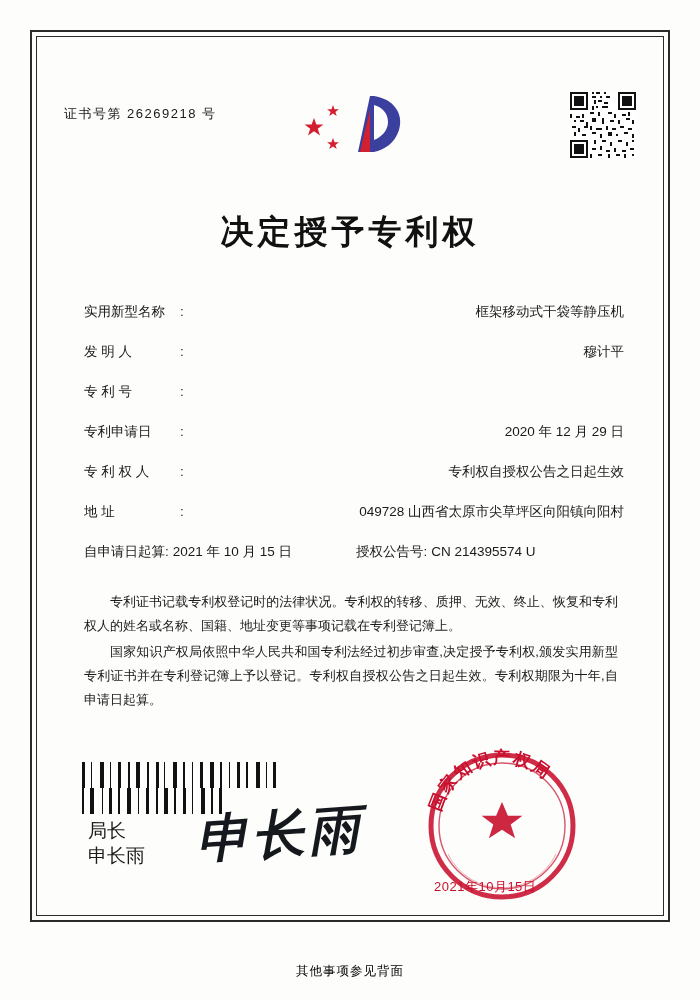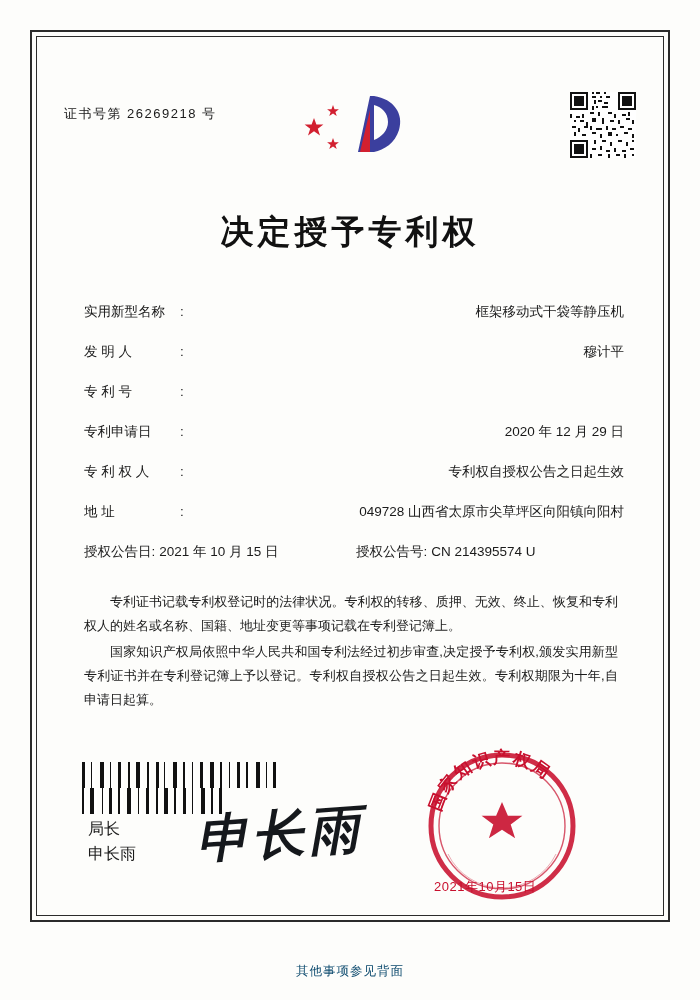--- a/index.html
+++ b/index.html
@@ -168,24 +168,23 @@
     background: #111;
     height: 100%;
     vertical-align: top;
   }
 
   
   .sig-labels {
     position: absolute;
     left: 88px;
     top: 818px;
-    font-size: 16px;
+    font-size: 19px;
     line-height: 25px;
     color: #1a1a1a;
-    font-family: Liberation Mono, monospace;
   }
   .signature {
     position: absolute;
     left: 196px;
     top: 800px;
     font-family: "Liberation Serif", serif;
     font-size: 52px;
     font-style: italic;
     font-weight: bold;
     color: #15181c;
@@ -220,21 +219,21 @@
     font-size: 12.5px;
     color: #222;
   }
   .back-note {
     position: absolute;
     left: 0;
     top: 963px;
     width: 100%;
     text-align: center;
     font-size: 12.5px;
-    color: #0c4a6e;
+    color: #000000;
     letter-spacing: 1px;
   }
 </style>
 </head>
 <body>
 
 <div class="page">
 
   <div class="border-outer"></div>
   <div class="border-inner"></div>
@@ -372,21 +371,21 @@
     </div>
 
     <div class="field-row">
       <span class="field-label spread">地 址</span>
       <span class="field-colon">:</span>
       <span class="field-value">049728  山西省太原市尖草坪区向阳镇向阳村</span>
     </div>
 
     <div class="row-dual">
       <span class="dual-left">
-        <span class="dual-label">授权公告日:</span>
+        <span class="dual-label">自申请日起算:</span>
         <span>2021 年 10 月 15 日</span>
       </span>
       <span class="dual-right">
         <span class="dual-label">授权公告号:</span>
         <span>CN 214395574 U</span>
       </span>
     </div>
 
   </div>
 

